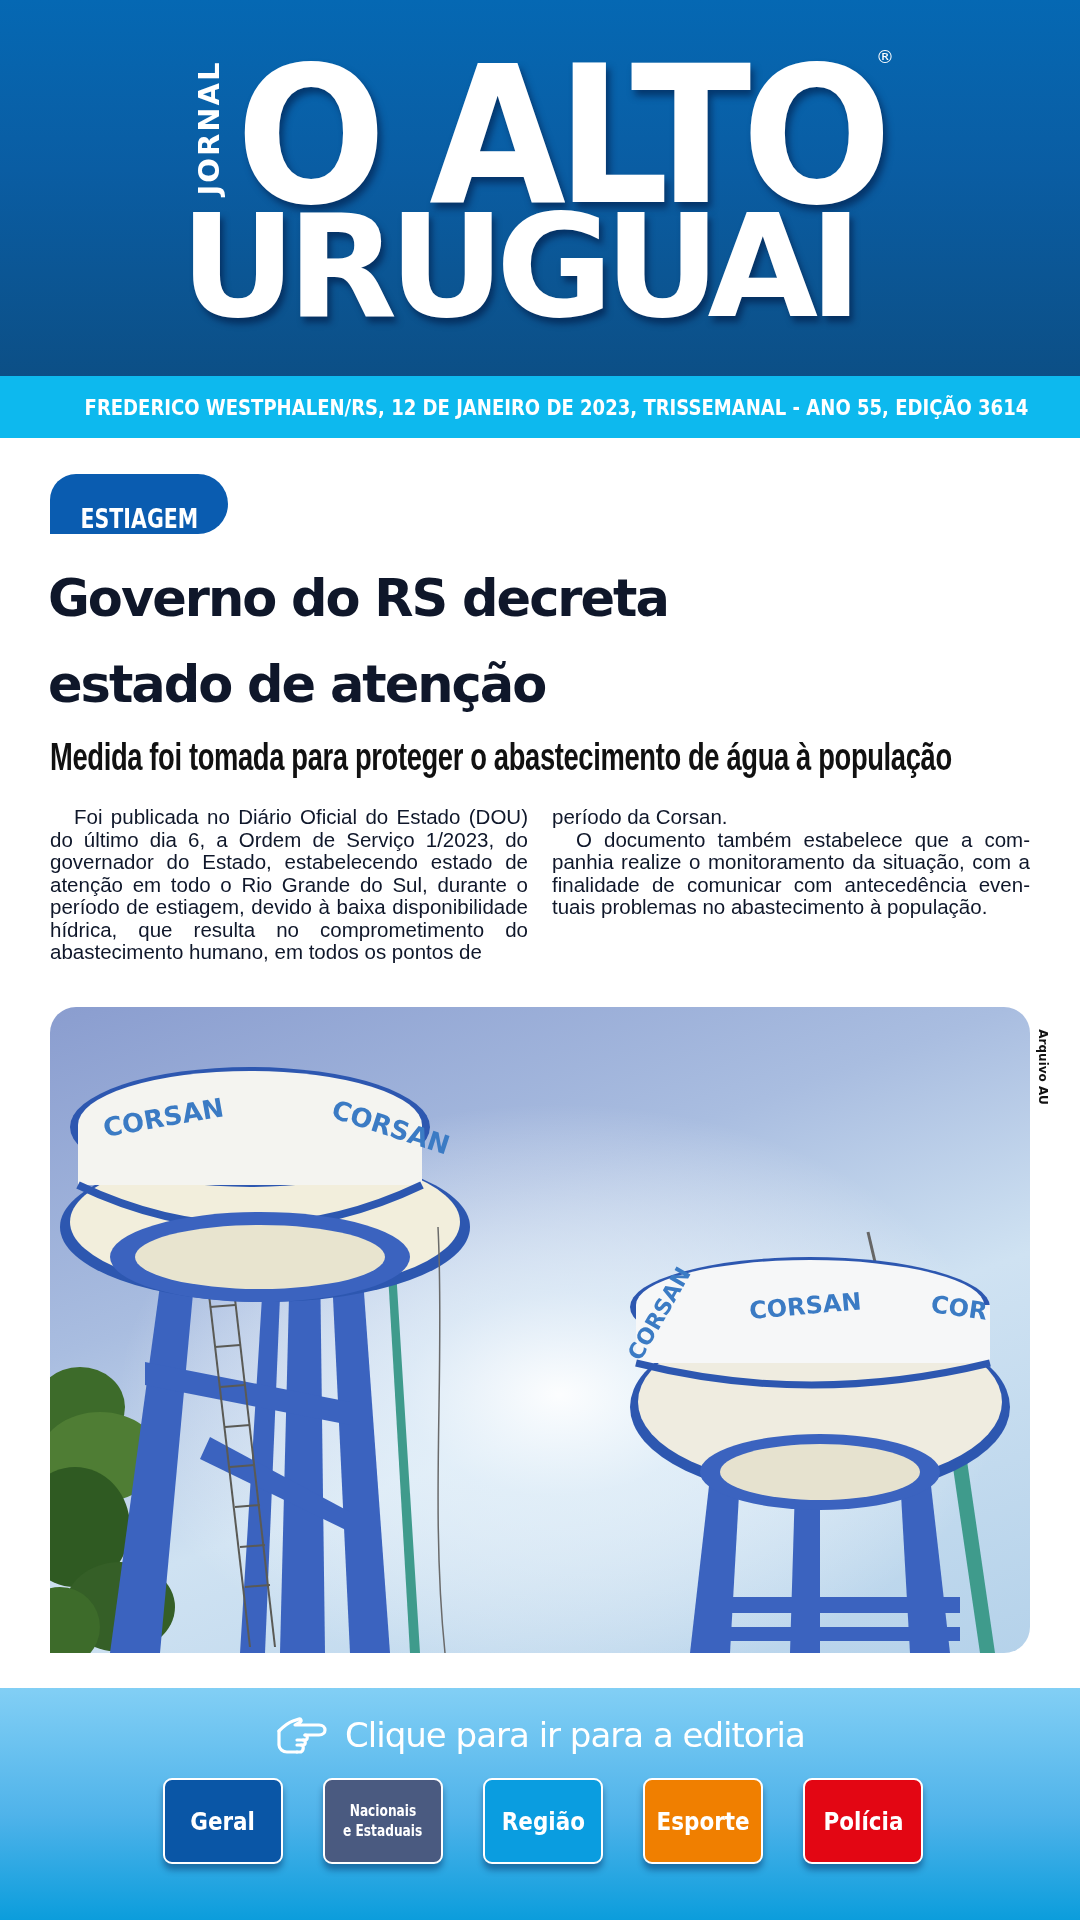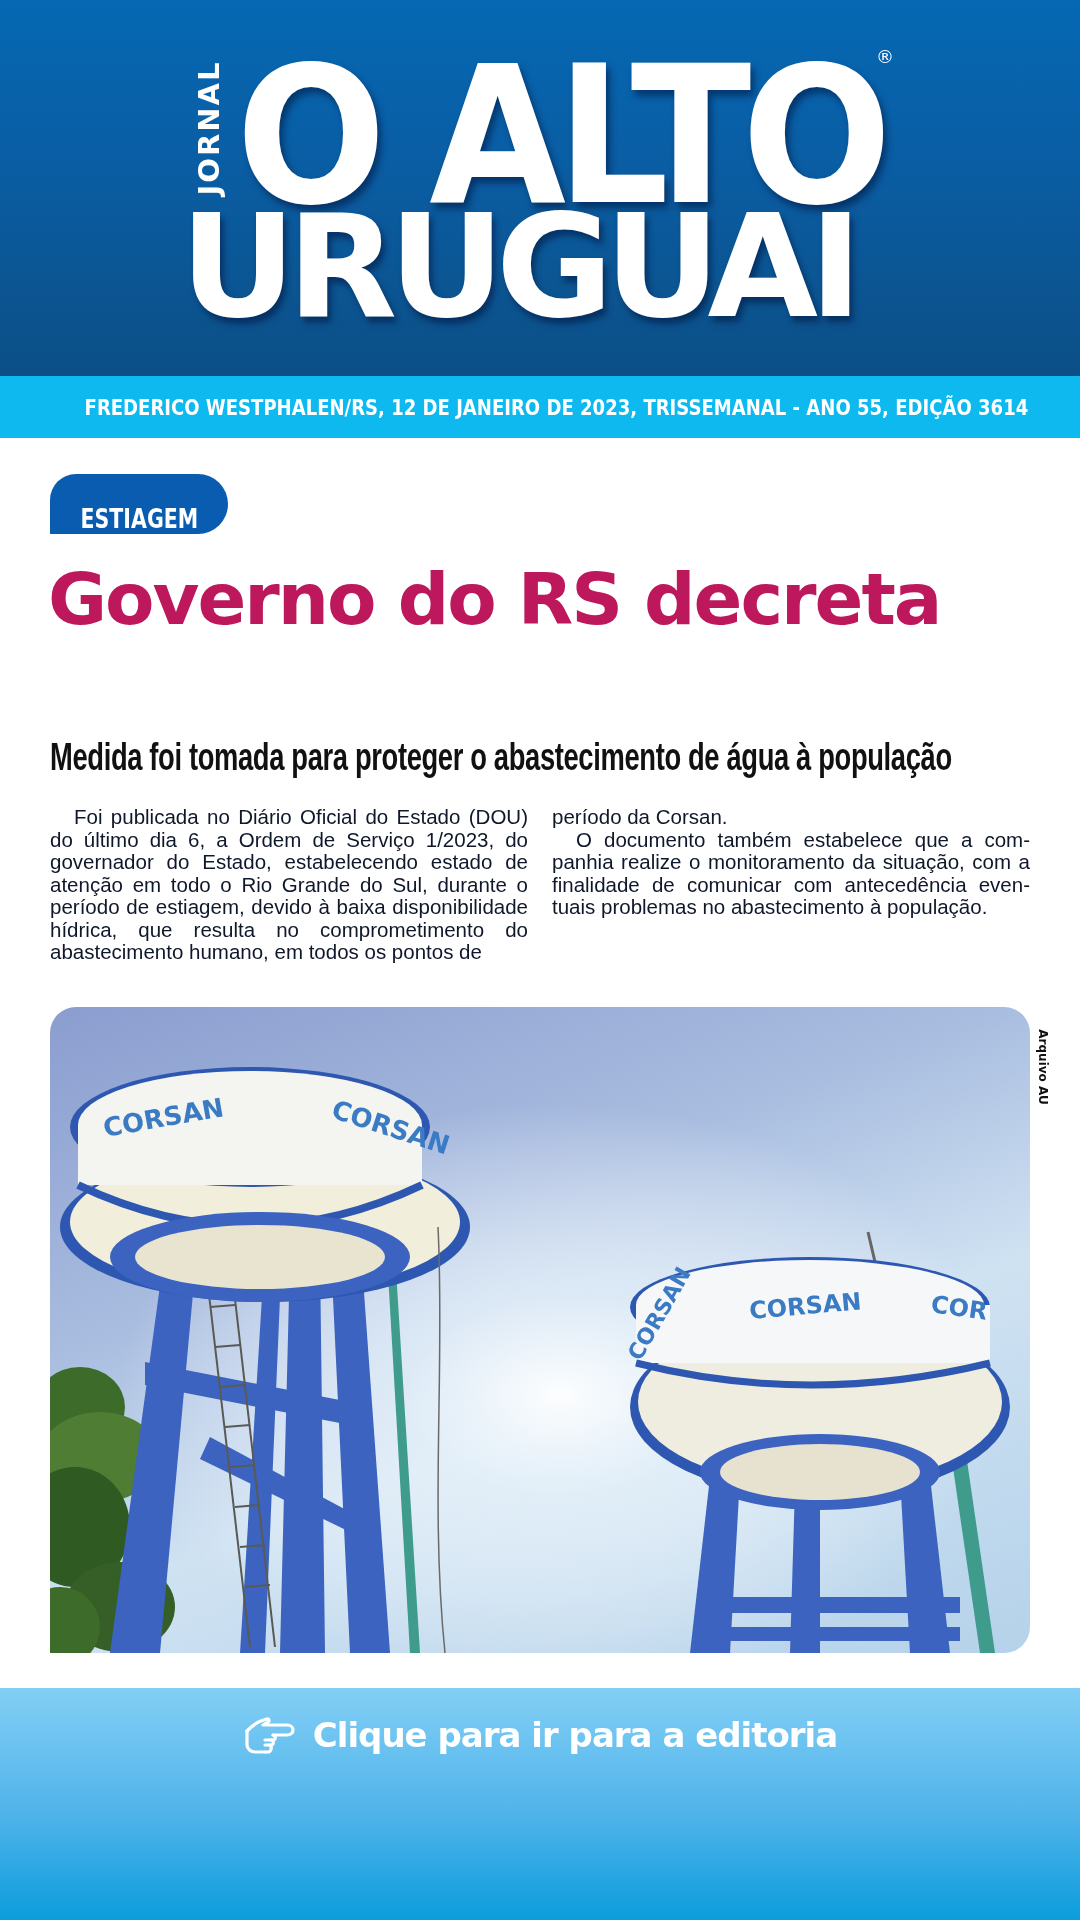--- a/index.html
+++ b/index.html
@@ -50,22 +50,22 @@
     position: absolute; left: 50px; top: 474px; width: 178px; height: 60px;
     background: #0a5cb0; border-radius: 26px 30px 30px 0;
     display: flex; align-items: flex-end; justify-content: center;
   }
   .tag span {
     color: #fff; font-family: "DejaVu Sans", sans-serif; font-weight: bold;
     font-size: 27px; transform: scaleX(0.76); display: inline-block; white-space: nowrap;
   }
   .headline {
     position: absolute; left: 48px; top: 556px; width: 1000px;
-    font-family: "DejaVu Sans", sans-serif; font-weight: bold; font-size: 72px;
-    line-height: 86px; color: #be185d; letter-spacing: -2px;
+    font-family: "DejaVu Sans", sans-serif; font-weight: bold; font-size: 51px;
+    line-height: 86px; color: #0f172a; letter-spacing: -2px;
   }
   .subhead {
     position: absolute; left: 50px; top: 736px; width: 1000px;
     font-family: "Liberation Sans", sans-serif; font-size: 38px; color: #111;
     white-space: nowrap; transform: scaleX(0.72); transform-origin: left top;
     letter-spacing: -0.5px;
   }
   .body-cols {
     position: absolute; left: 50px; top: 806px; width: 980px;
     display: flex; justify-content: space-between;
@@ -96,21 +96,21 @@
   
   .editorias {
     position: absolute; left: 0; top: 1688px; width: 1080px; height: 232px;
     background: linear-gradient(180deg, #82cff5 0%, #4fb3ea 55%, #0b9ddc 100%);
   }
   .cta {
     position: absolute; left: 0; top: 22px; width: 1080px; height: 50px;
     display: flex; align-items: center; justify-content: center; gap: 12px;
   }
   .cta-text {
-    color: #fff; font-family: "DejaVu Sans", sans-serif; font-weight: bold; font-size: 34px;
+    color: #fff; font-family: "DejaVu Sans", sans-serif; font-weight: normal; font-size: 34px;
     letter-spacing: -1px;
   }
   .cta-icon { width: 58px; height: 40px; display: block; }
   .btn-row {
     position: absolute; left: 163px; top: 90px; width: 760px; height: 90px;
     display: flex; justify-content: space-between;
   }
   .btn {
     width: 120px; height: 86px; border: 2px solid #fff; border-radius: 9px;
     display: flex; align-items: center; justify-content: center; text-align: center;
@@ -137,20 +137,21 @@
   <span>FREDERICO WESTPHALEN/RS, 12 DE JANEIRO DE 2023, TRISSEMANAL - ANO 55, EDIÇÃO 3614</span>
 </div>
 
 <main>
   <div class="tag">
     <span>ESTIAGEM</span>
   </div>
 
   <h1 class="headline">
     <span>Governo do RS decreta</span><br>
+    <span>estado de atenção</span>
   </h1>
 
   <h2 class="subhead">Medida foi tomada para proteger o abastecimento de água à população</h2>
 
   <div class="body-cols">
     <div class="col">
       <p>Foi publicada no Diário Oficial do Estado (DOU) do último dia 6, a Ordem de Serviço 1/2023, do governador do Estado, estabelecendo estado de atenção em todo o Rio Grande do Sul, durante o período de estiagem, devido à baixa disponibili­dade hídrica, que resulta no comprometimento do abastecimento humano, em todos os pontos de</p>
     </div>
     <div class="col">
       <p class="cont">período da Corsan.</p>
@@ -249,13 +250,30 @@
         <path d="M4,16 C8,12 12,8 18,6 L24,4 C26,3.5 27,6 25,7 L20,10 L44,10 C52,10 52,20 44,20 L30,20"></path>
         <path d="M4,16 L4,30 C4,34 8,37 12,37 L22,37"></path>
         <path d="M30,20 C33,20 33,25 30,25 L22,25"></path>
         <path d="M28,25 C31,25 31,30 28,30 L22,30"></path>
         <path d="M26,30 C29,30 29,35 26,37 L22,37"></path>
       </g>
     </svg>
     <span class="cta-text">Clique para ir para a editoria</span>
   </div>
 
+  <div class="btn-row">
+    <div class="btn big" style="background:#0a56a6">
+      <span>Geral</span>
+    </div>
+    <div class="btn small" style="background:#4a5a80">
+      <span><span>Nacionais</span><br><span>e Estaduais</span></span>
+    </div>
+    <div class="btn big" style="background:#0a9de0">
+      <span>Região</span>
+    </div>
+    <div class="btn big" style="background:#f07f00">
+      <span>Esporte</span>
+    </div>
+    <div class="btn big" style="background:#e30613">
+      <span>Polícia</span>
+    </div>
+  </div>
 </nav>
 
 </body></html>

